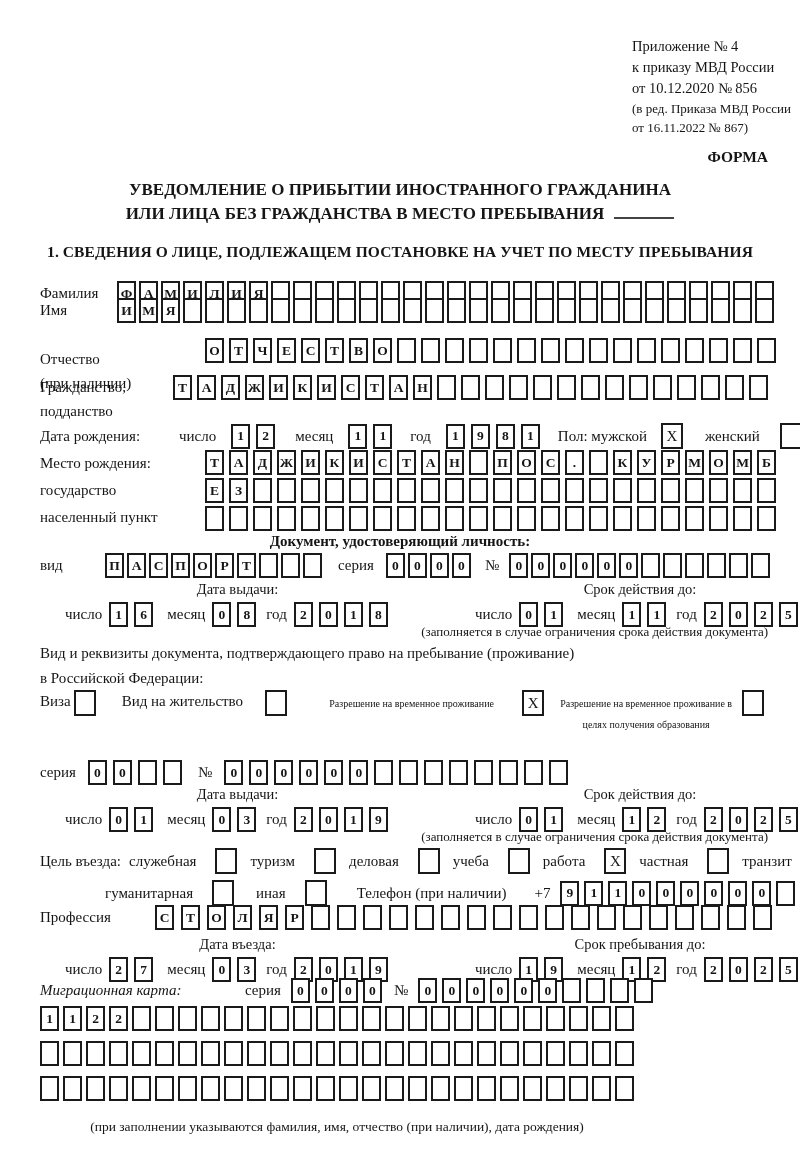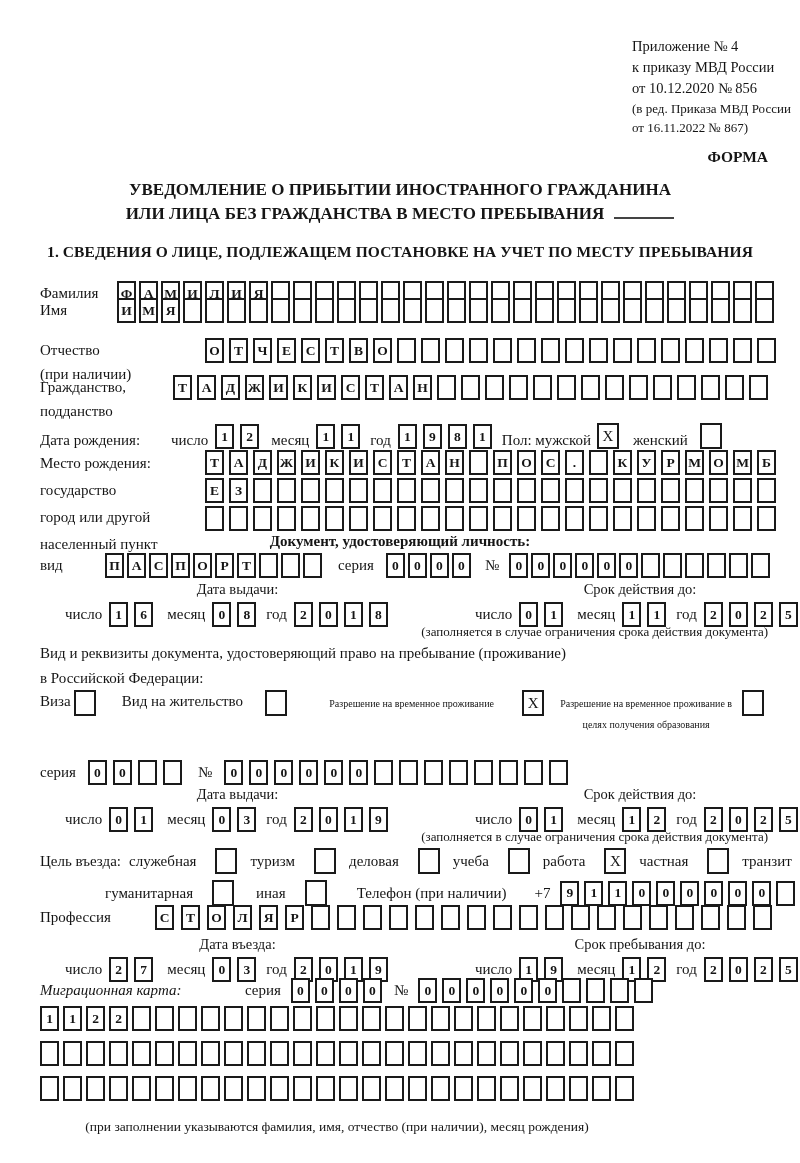--- a/index.html
+++ b/index.html
@@ -117,21 +117,21 @@
       <span class="cell"></span>
       <span class="cell"></span>
       <span class="cell"></span>
       <span class="cell"></span>
       <span class="cell"></span>
       <span class="cell"></span>
     </span>
 </div>
 
 <div class="abs top" style="left:40px;top:338px;">
-  <span class="lblcol" style="width:165px;line-height:24px;">
+  <span class="lblcol" style="width:165px;line-height:24px;margin-top:9px;">
     <span style="display:block">Отчество</span>
     <span style="display:block">(при наличии)</span>
   </span>
   <span class="cells g5">
       <span class="cell">О</span>
       <span class="cell">Т</span>
       <span class="cell">Ч</span>
       <span class="cell">Е</span>
       <span class="cell">С</span>
       <span class="cell">Т</span>
@@ -183,21 +183,21 @@
       <span class="cell"></span>
       <span class="cell"></span>
       <span class="cell"></span>
       <span class="cell"></span>
       <span class="cell"></span>
       <span class="cell"></span>
       <span class="cell"></span>
     </span>
 </div>
 
-<div class="abs flex" style="left:40px;top:423px;gap:6px;align-items:flex-end;">
+<div class="abs flex" style="left:40px;top:423px;gap:14px;">
   <span class="lbl" style="width:125px;">Дата рождения:</span>
   <span class="dlbl">число</span>
   <span class="cells g6">
       <span class="cell">1</span>
       <span class="cell">2</span>
     </span>
   <span class="dlbl" style="margin-left:6px;">месяц</span>
   <span class="cells g6">
       <span class="cell">1</span>
       <span class="cell">1</span>
@@ -212,21 +212,20 @@
   <span class="lbl" style="margin-left:4px;">Пол: мужской</span>
   <span class="cbox">X</span>
   <span class="lbl" style="margin-left:8px;">женский</span>
   <span class="cbox" style="margin-left:6px;"></span>
 </div>
 
 <div class="abs top" style="left:40px;top:450px;">
   <span class="lblcol" style="width:165px;line-height:27px;">
     <span style="display:block">Место рождения:</span>
     <span style="display:block">государство</span>
-    <span style="display:block">город или другой</span>
     <span style="display:block">населенный пункт</span>
   </span>
   <span style="display:flex;flex-direction:column;gap:3px;">
     <span class="cells g5">
         <span class="cell">Т</span>
         <span class="cell">А</span>
         <span class="cell">Д</span>
         <span class="cell">Ж</span>
         <span class="cell">И</span>
         <span class="cell">К</span>
@@ -385,21 +384,21 @@
           <span class="cell">2</span>
           <span class="cell">0</span>
           <span class="cell">2</span>
           <span class="cell">5</span>
         </span>
     </div>
   </div>
 </div>
 <div class="abs note" style="right:32px;top:624px;">(заполняется в случае ограничения срока действия документа)</div>
 
-<div class="abs lbl" style="left:40px;top:645px;">Вид и реквизиты документа, удостоверяющий право на пребывание (проживание)</div>
+<div class="abs lbl" style="left:40px;top:645px;">Вид и реквизиты документа, подтверждающего право на пребывание (проживание)</div>
 <div class="abs lbl" style="left:40px;top:670px;">в Российской Федерации:</div>
 
 <div class="abs top" style="left:40px;top:690px;">
   <span class="lbl" style="margin-top:3px;">Виза</span>
   <span class="cbox" style="margin-left:3px;"></span>
   <span class="lbl" style="margin:3px 0 0 26px;">Вид на жительство</span>
   <span class="cbox" style="margin-left:22px;"></span>
   <span class="permlbl" style="width:205px;margin:3px 0 0 22px;">Разрешение на временное проживание</span>
   <span class="cbox" style="margin-left:8px;">X</span>
   <span class="permlbl" style="width:172px;margin:3px 0 0 16px;">Разрешение на временное проживание в целях получения образования</span>
@@ -718,15 +717,15 @@
         <span class="cell"></span>
         <span class="cell"></span>
         <span class="cell"></span>
         <span class="cell"></span>
         <span class="cell"></span>
         <span class="cell"></span>
         <span class="cell"></span>
         <span class="cell"></span>
         <span class="cell"></span>
       </span>
-    <span class="note" style="text-align:center;margin-top:8px;font-size:13.5px;">(при заполнении указываются фамилия, имя, отчество (при наличии), месяц рождения)</span>
+    <span class="note" style="text-align:center;margin-top:8px;font-size:13.5px;">(при заполнении указываются фамилия, имя, отчество (при наличии), дата рождения)</span>
   </span>
 </div>
 
 </body></html>

